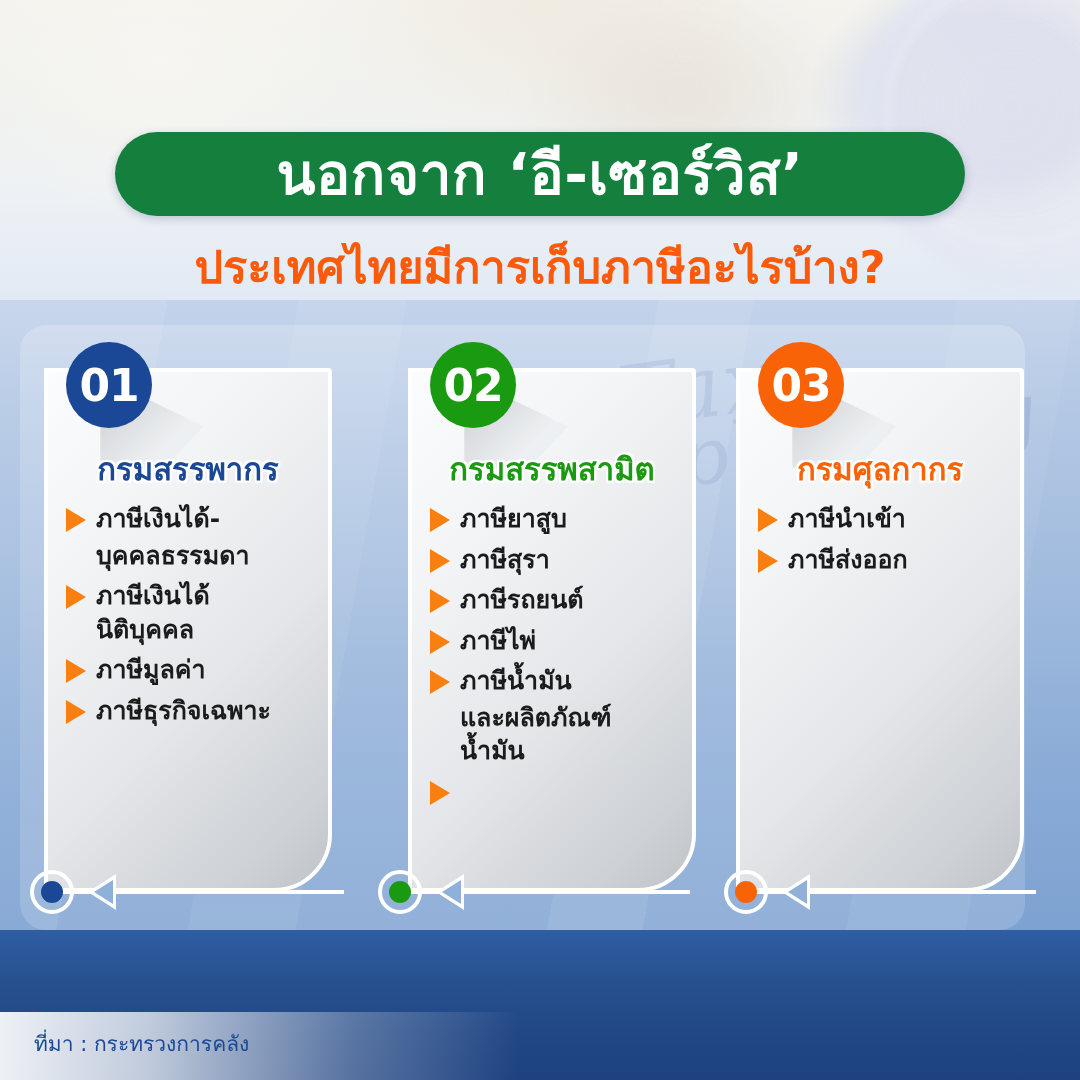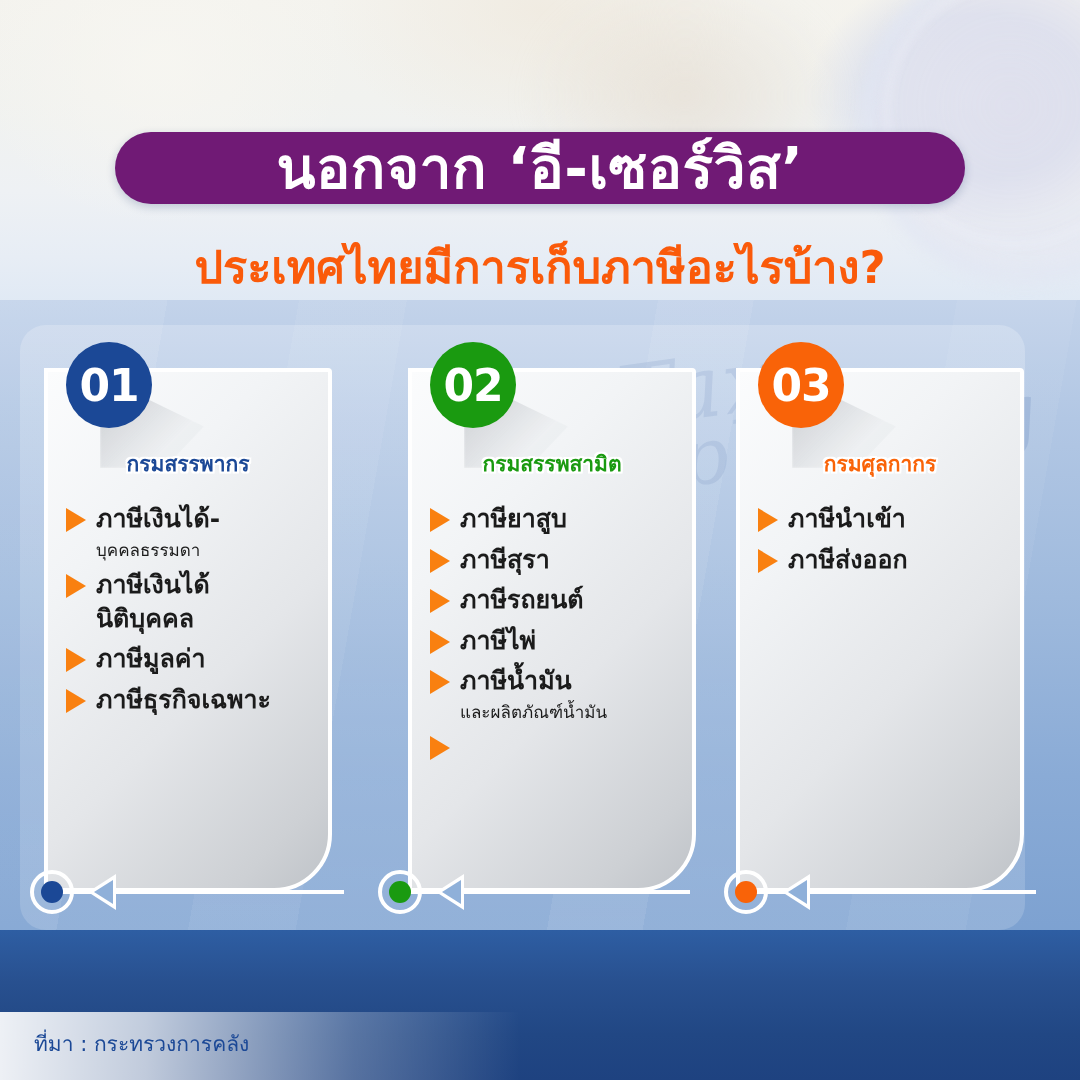--- a/index.html
+++ b/index.html
@@ -87,22 +87,22 @@
     display: block;
     margin-top: -26px;
     margin-left: 52px;
     font-size: 78px;
   }
 
   
   .title-pill {
     position: absolute;
     left: 115px; top: 132px;
-    width: 850px; height: 72px;
-    background: #701a75;
+    width: 850px; height: 84px;
+    background: #15803d;
     border-radius: 46px;
     display: flex;
     align-items: center;
     justify-content: center;
     box-shadow: 0 3px 10px rgba(20,45,100,.22);
   }
   .title-text {
     color: #ffffff;
     font-size: 57px;
     font-weight: bold;
@@ -167,21 +167,21 @@
     width: 104px; height: 92px;
     background: linear-gradient(135deg, rgba(130,136,144,.42), rgba(150,156,164,.05) 70%);
     clip-path: polygon(0 0, 100% 55%, 62% 100%, 0 100%);
     filter: blur(1px);
     z-index: 2;
   }
   .card-head {
     position: absolute;
     top: 82px; left: 0; width: 100%;
     text-align: center;
-    font-size: 21px;
+    font-size: 31px;
     font-weight: bold;
     line-height: 1;
     z-index: 5;
   }
   .card-head.blue   { color: #1b4896; text-shadow: 2px 0 0 #fff,-2px 0 0 #fff,0 2px 0 #fff,0 -2px 0 #fff,2px 2px 0 #fff,-2px -2px 0 #fff,2px -2px 0 #fff,-2px 2px 0 #fff; }
   .card-head.green  { color: #1a9a10; text-shadow: 2px 0 0 #fff,-2px 0 0 #fff,0 2px 0 #fff,0 -2px 0 #fff,2px 2px 0 #fff,-2px -2px 0 #fff,2px -2px 0 #fff,-2px 2px 0 #fff; }
   .card-head.orange { color: #f96308; text-shadow: 2px 0 0 #fff,-2px 0 0 #fff,0 2px 0 #fff,0 -2px 0 #fff,2px 2px 0 #fff,-2px -2px 0 #fff,2px -2px 0 #fff,-2px 2px 0 #fff; }
 
   .list {
     position: absolute;
@@ -206,22 +206,22 @@
   }
   .li-text {
     color: #1b1b1b;
     font-size: 25px;
     font-weight: bold;
     line-height: 1.34;
   }
   .li-cont {
     padding-left: 30px;
     color: #1b1b1b;
-    font-size: 17px;
-    font-weight: normal;
+    font-size: 25px;
+    font-weight: bold;
     line-height: 1.34;
     margin-top: -4px;
     margin-bottom: 7px;
   }
 
   
   .conn-line {
     position: absolute;
     height: 4px;
     background: #ffffff;

